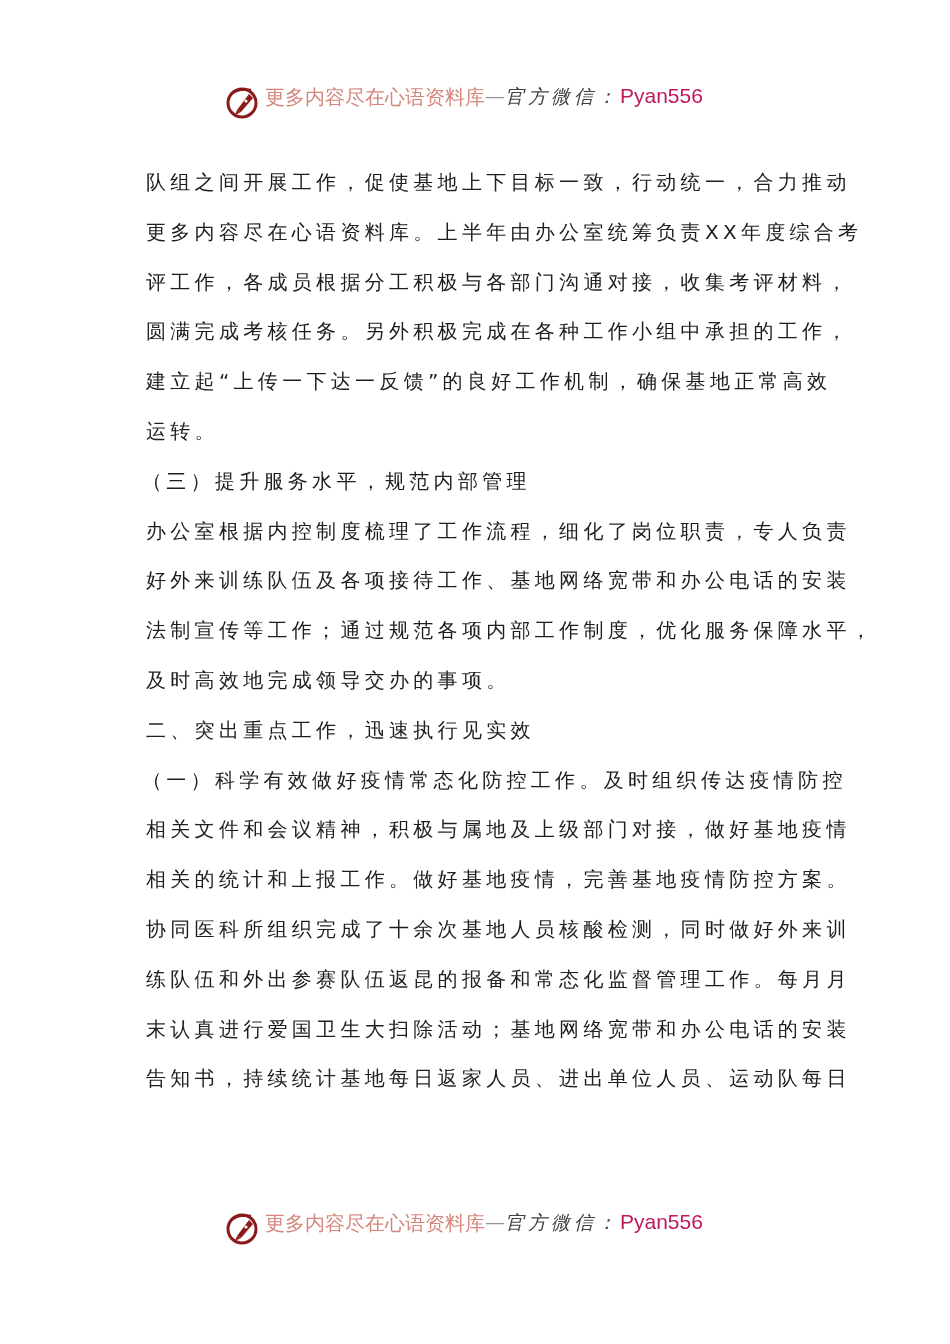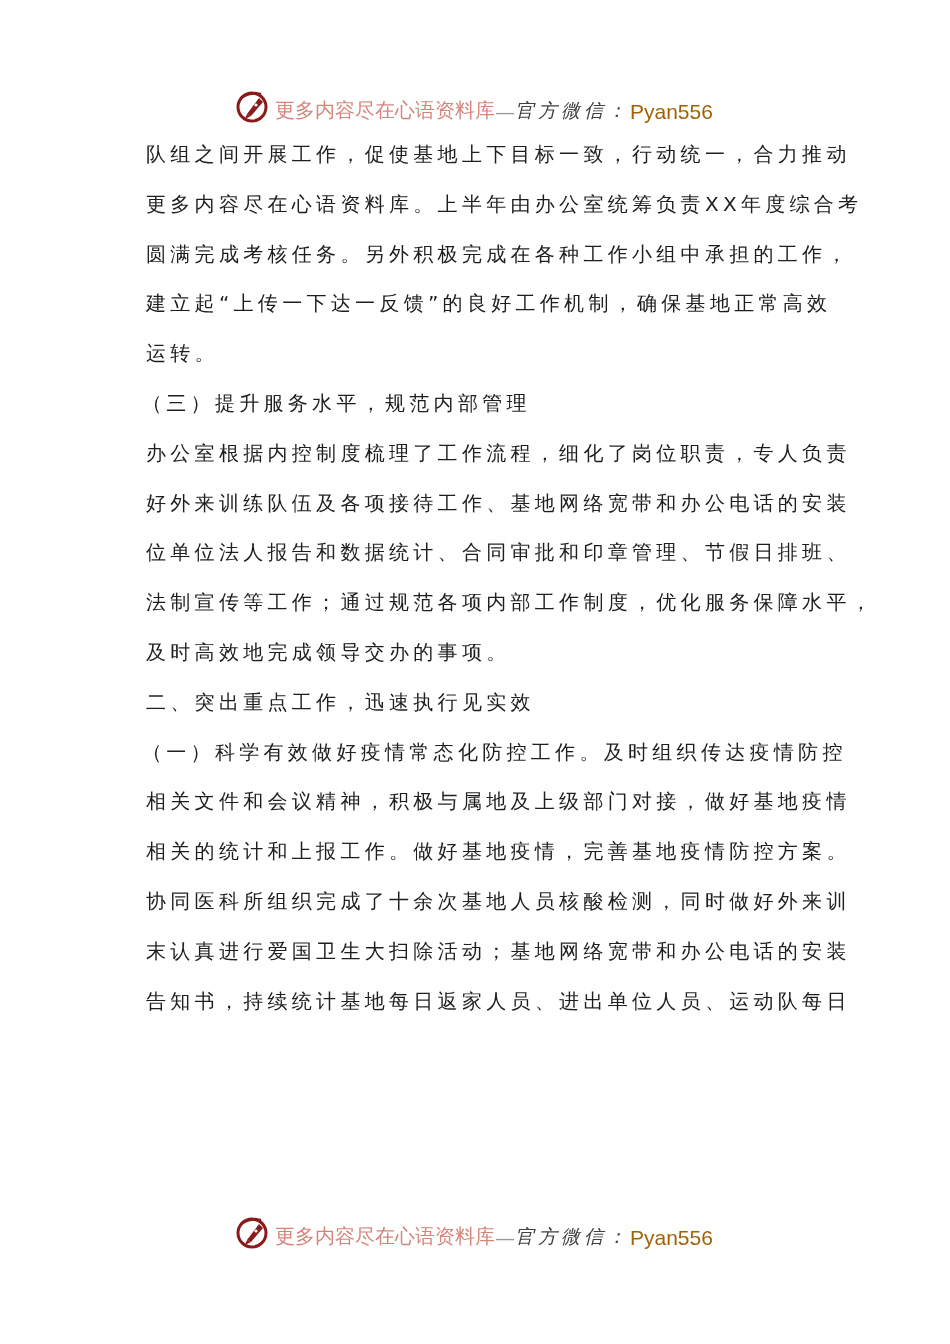--- a/index.html
+++ b/index.html
@@ -10,24 +10,24 @@
     body {
       width: 950px;
       height: 1344px;
       position: relative;
       overflow: hidden;
       font-family: "DejaVu Sans", sans-serif;
       color: #1a1a1a;
     }
     .watermark {
       position: absolute;
-      left: 235px;
+      left: 225px;
       height: 40px;
       display: flex;
-      align-items: flex-end;
+      align-items: flex-start;
       white-space: nowrap;
     }
     .watermark.top { top: 84px; }
     .watermark.bottom { top: 1210px; }
     .wm-logo {
       width: 36px;
       height: 36px;
       margin-right: 4px;
       flex: 0 0 auto;
     }
@@ -45,26 +45,26 @@
     .wm-wechat {
       font-family: "DejaVu Serif", serif;
       font-style: italic;
       font-size: 19px;
       color: #404040;
       letter-spacing: 4px;
     }
     .wm-id {
       font-family: "Liberation Sans", sans-serif;
       font-size: 21px;
-      color: #a16207;
+      color: #be185d;
     }
     .content {
       position: absolute;
       left: 146px;
-      top: 134px;
+      top: 162px;
       width: 680px;
     }
     .line {
       height: 49.8px;
       line-height: 40px;
       font-size: 20px;
       letter-spacing: 4.3px;
       white-space: nowrap;
       color: #1e1e1e;
     }
@@ -85,34 +85,35 @@
   </svg>
   <span class="wm-main">更多内容尽在心语资料库</span>
   <span class="wm-dash">—</span>
   <span class="wm-wechat">官方微信：</span>
   <span class="wm-id">Pyan556</span>
 </div>
 
 <div class="content">
   <div class="line">队组之间开展工作，促使基地上下目标一致，行动统一，合力推动</div>
   <div class="line">更多内容尽在心语资料库。上半年由办公室统筹负责XX年度综合考</div>
+  <div class="line">评工作，各成员根据分工积极与各部门沟通对接，收集考评材料，</div>
   <div class="line">圆满完成考核任务。另外积极完成在各种工作小组中承担的工作，</div>
   <div class="line">建立起“上传一下达一反馈”的良好工作机制，确保基地正常高效</div>
   <div class="line">运转。</div>
   <div class="line indent-paren">（三）提升服务水平，规范内部管理</div>
   <div class="line">办公室根据内控制度梳理了工作流程，细化了岗位职责，专人负责</div>
   <div class="line">好外来训练队伍及各项接待工作、基地网络宽带和办公电话的安装</div>
-  <div class="line">位单位法人报告和数据统计、合同审批和印章管理、节假日排班、</div>
   <div class="line">法制宣传等工作；通过规范各项内部工作制度，优化服务保障水平，</div>
   <div class="line">及时高效地完成领导交办的事项。</div>
   <div class="line">二、突出重点工作，迅速执行见实效</div>
   <div class="line indent-paren">（一）科学有效做好疫情常态化防控工作。及时组织传达疫情防控</div>
   <div class="line">相关文件和会议精神，积极与属地及上级部门对接，做好基地疫情</div>
   <div class="line">相关的统计和上报工作。做好基地疫情，完善基地疫情防控方案。</div>
   <div class="line">协同医科所组织完成了十余次基地人员核酸检测，同时做好外来训</div>
+  <div class="line">练队伍和外出参赛队伍返昆的报备和常态化监督管理工作。每月月</div>
   <div class="line">末认真进行爱国卫生大扫除活动；基地网络宽带和办公电话的安装</div>
   <div class="line">告知书，持续统计基地每日返家人员、进出单位人员、运动队每日</div>
 </div>
 
 <div class="watermark bottom">
   <svg class="wm-logo" viewBox="0 0 36 36">
     <circle cx="17" cy="19" r="14" fill="none" stroke="#8b1a1a" stroke-width="3"></circle>
     <path d="M6 10 Q 14 4 26 6" fill="none" stroke="#8b1a1a" stroke-width="2.5"></path>
     <path d="M12 26 L 24 10 L 28 14 L 16 28 Z" fill="#8b1a1a"></path>
     <path d="M12 26 L 10 31 L 16 28 Z" fill="#8b1a1a"></path>

